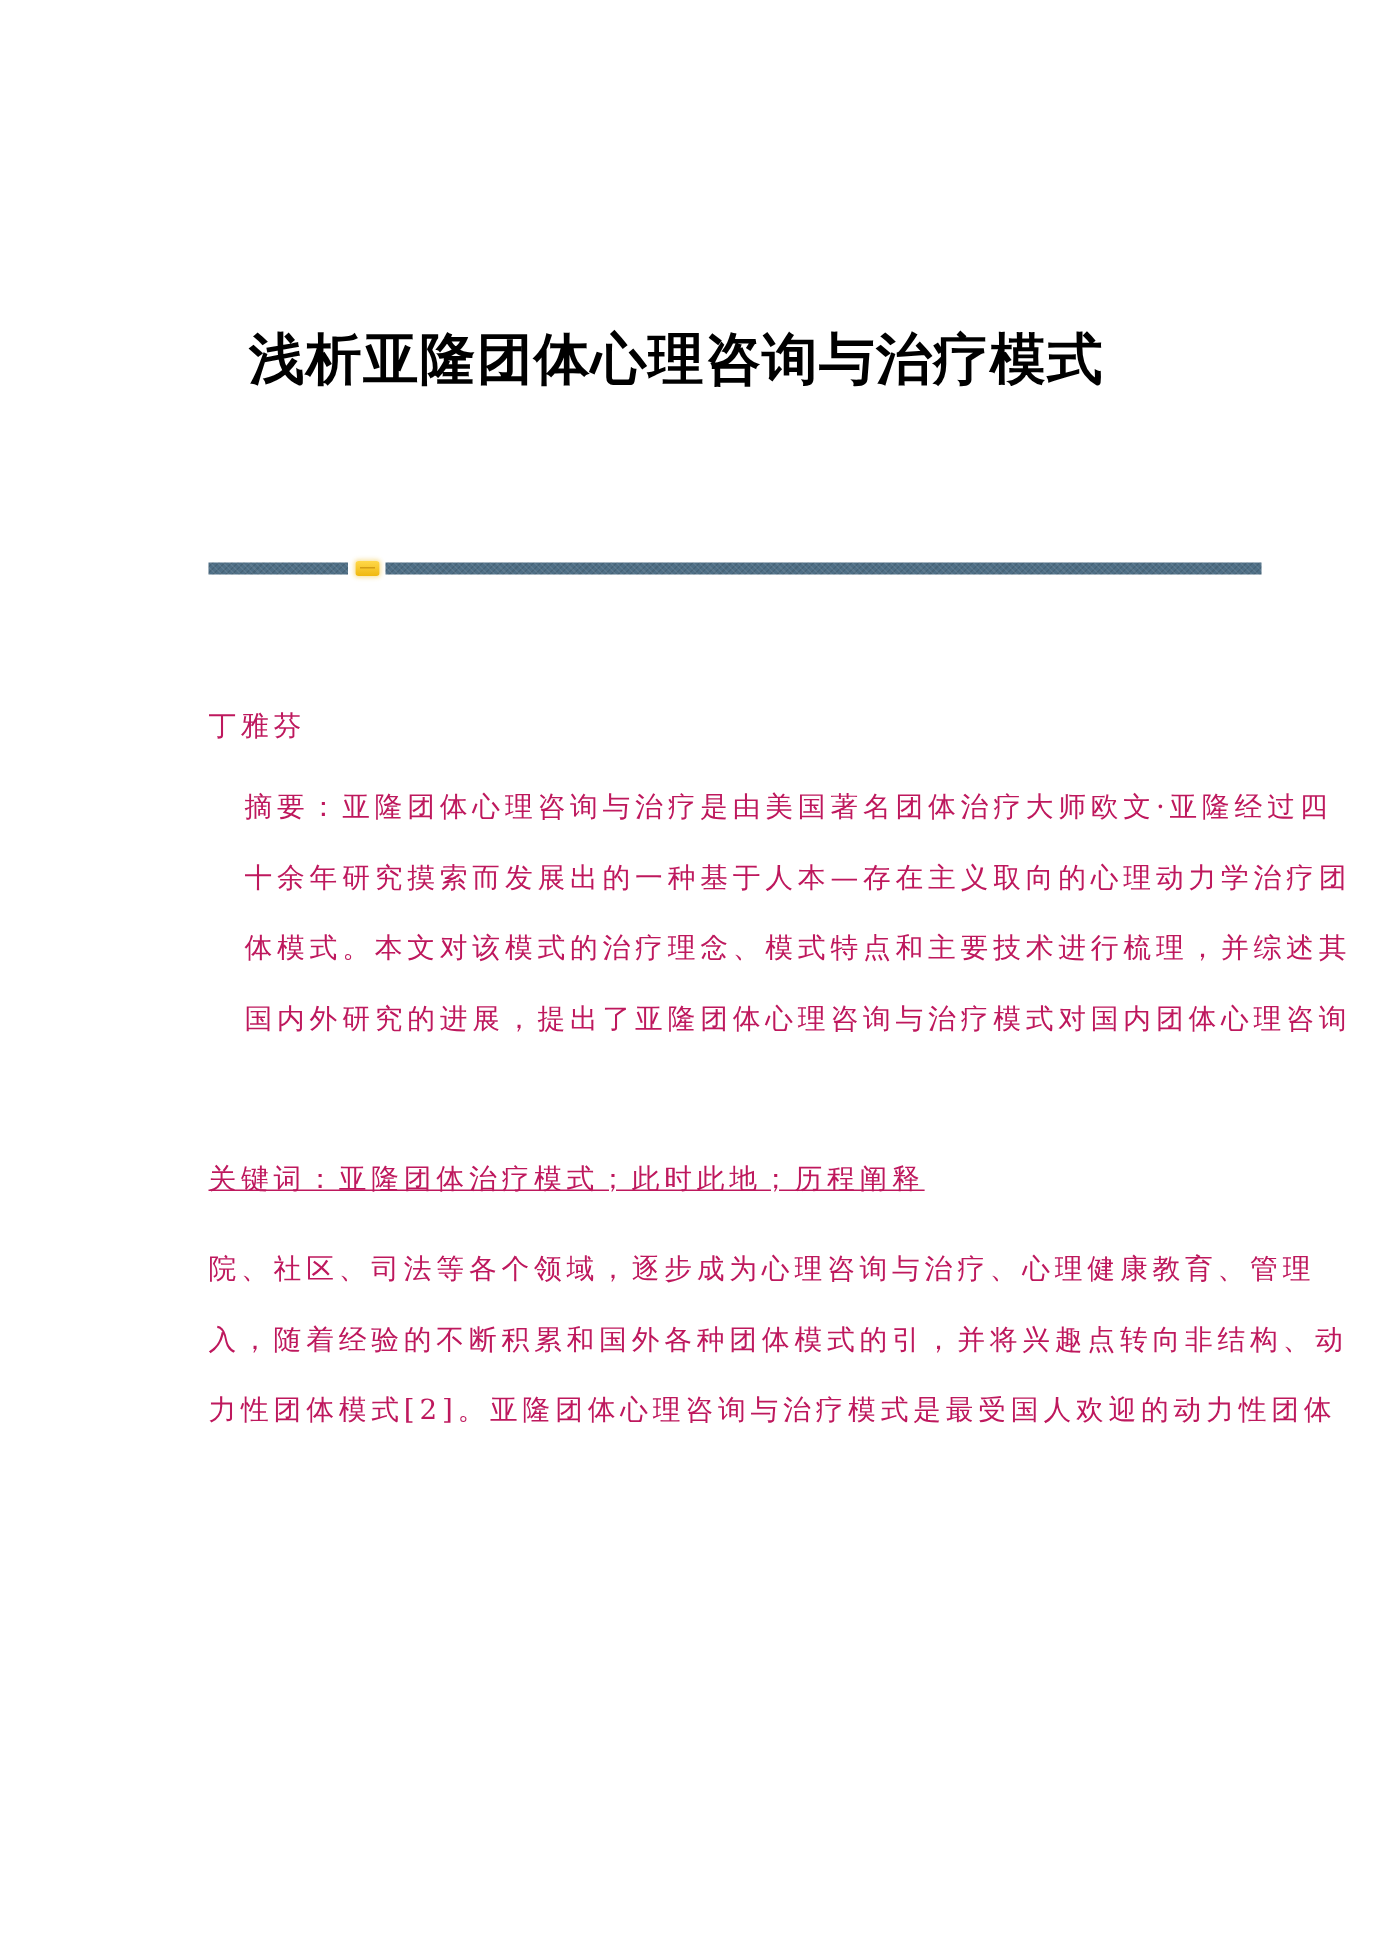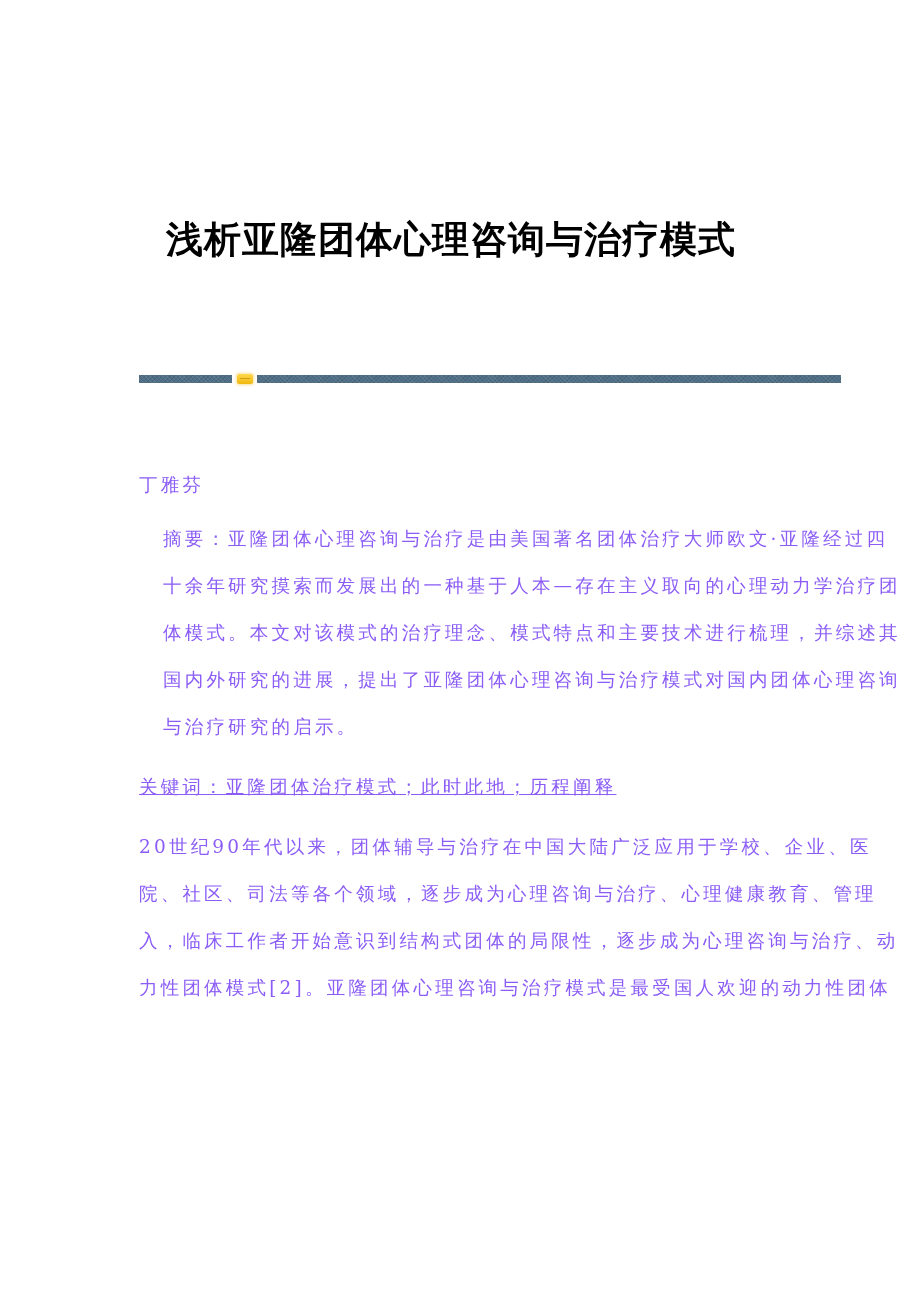--- a/index.html
+++ b/index.html
@@ -56,21 +56,21 @@
       background: rgba(180,120,0,0.55);
     }
     .text-block {
       position: absolute;
       left: 139px;
       width: 650px;
       font-size: 18.5px;
       letter-spacing: 3.2px;
       line-height: 47px;
       white-space: nowrap;
-      color: #8b5cf6;
+      color: #be185d;
     }
     .line { display: block; height: 47px; }
     .author { top: 461px; }
     .abstract { top: 515px; margin-left: 24px; }
     .keywords { top: 763px; text-decoration: underline; }
     .body-para { top: 823px; }
   </style>
 </head>
 <body>
 
@@ -82,25 +82,23 @@
 
 <div class="text-block author">
   <span class="line">丁雅芬</span>
 </div>
 
 <div class="text-block abstract">
   <span class="line">摘要：亚隆团体心理咨询与治疗是由美国著名团体治疗大师欧文·亚隆经过四</span>
   <span class="line">十余年研究摸索而发展出的一种基于人本—存在主义取向的心理动力学治疗团</span>
   <span class="line">体模式。本文对该模式的治疗理念、模式特点和主要技术进行梳理，并综述其</span>
   <span class="line">国内外研究的进展，提出了亚隆团体心理咨询与治疗模式对国内团体心理咨询</span>
-  <span class="line">与治疗研究的启示。</span>
 </div>
 
 <div class="text-block keywords">
   <span class="line">关键词：亚隆团体治疗模式；此时此地；历程阐释</span>
 </div>
 
 <div class="text-block body-para">
-  <span class="line">20世纪90年代以来，团体辅导与治疗在中国大陆广泛应用于学校、企业、医</span>
   <span class="line">院、社区、司法等各个领域，逐步成为心理咨询与治疗、心理健康教育、管理</span>
-  <span class="line">入，临床工作者开始意识到结构式团体的局限性，逐步成为心理咨询与治疗、动</span>
+  <span class="line">入，随着经验的不断积累和国外各种团体模式的引，并将兴趣点转向非结构、动</span>
   <span class="line">力性团体模式[2]。亚隆团体心理咨询与治疗模式是最受国人欢迎的动力性团体</span>
 </div>
 
 </body></html>

